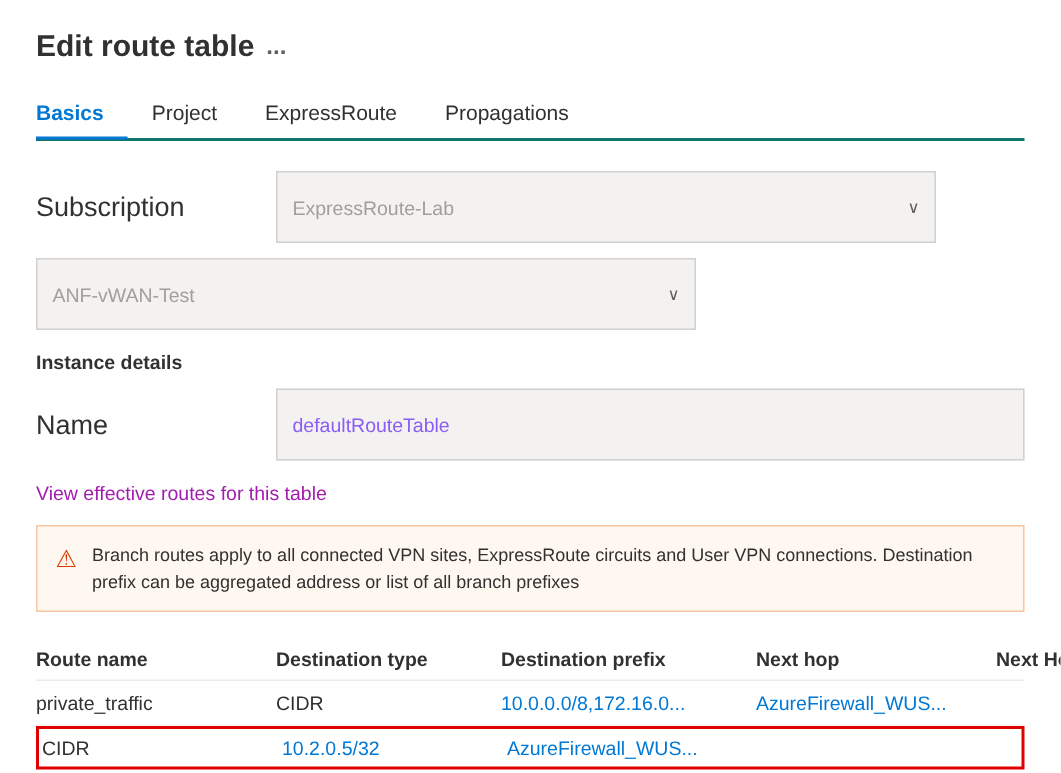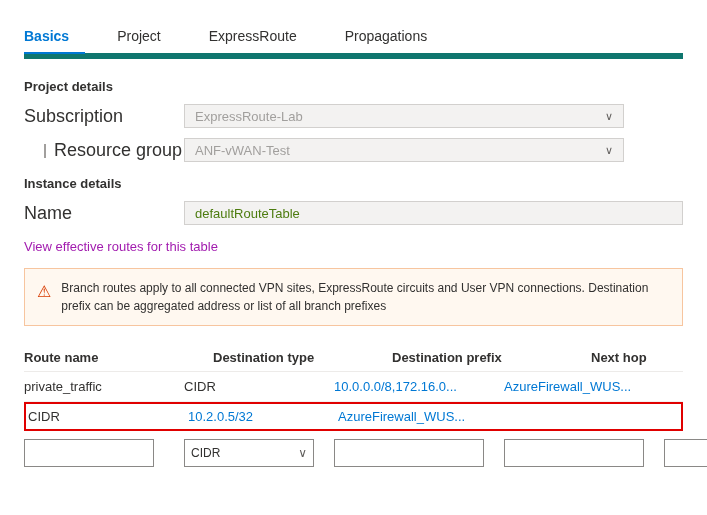--- a/index.html
+++ b/index.html
@@ -23,22 +23,22 @@
       gap: 8px;
       margin-bottom: 16px;
     }
     .page-title .ellipsis {
       font-size: 16px;
       color: #605e5c;
       cursor: pointer;
     }
     .tabs {
       display: flex;
-      gap: 16px;
-      border-bottom: 6px solid #0f766e;
+      gap: 0;
+      border-bottom: 2px solid #0f766e;
       margin-bottom: 20px;
     }
     .tab {
       padding: 8px 16px;
       cursor: pointer;
       font-size: 14px;
       color: #323130;
       border-bottom: 2px solid transparent;
       margin-bottom: -1px;
     }
@@ -82,21 +82,21 @@
       flex: 1;
       max-width: 440px;
       padding: 5px 10px;
       border: 1px solid #d2d0ce;
       background: #f3f2f1;
       color: #a19f9d;
       font-size: 13px;
       display: flex;
       align-items: center;
       justify-content: space-between;
-      height: 24px;
+      height: 48px;
     }
     .form-input .chevron {
       color: #605e5c;
       font-size: 11px;
     }
     .section-gap {
       margin-bottom: 14px;
     }
     .link {
       color: #a21caf;
@@ -128,21 +128,20 @@
       width: 100%;
     }
     .table-header {
       display: grid;
       grid-template-columns: 160px 150px 170px 160px 120px;
       padding: 6px 0;
       border-bottom: 1px solid #edebe9;
       font-weight: 600;
       font-size: 13px;
       color: #323130;
-      gap: 29px;
     }
     .table-row {
       display: grid;
       grid-template-columns: 160px 150px 170px 160px 120px;
       padding: 7px 0;
       border-bottom: 1px solid #f3f2f1;
       font-size: 13px;
       align-items: center;
     }
     .table-row.highlighted {
@@ -181,57 +180,59 @@
     }
     .row-select .chevron {
       color: #605e5c;
     }
   </style>
 </head>
 <body>
 
 <div class="page-container">
   
+  <div class="page-title">
+    <span>Edit route table</span>
+    <span class="ellipsis">...</span>
+  </div>
 
   
   <div class="tabs">
     <div class="tab active">Basics</div>
     <div class="tab">Project</div>
     <div class="tab">ExpressRoute</div>
     <div class="tab">Propagations</div>
   </div>
 
   
   <div class="section-gap">
-    <div class="section-title">Project details</div>
 
     <div class="form-row">
       <div class="form-label">Subscription</div>
       <div class="form-input">
         <span>ExpressRoute-Lab</span>
         <span class="chevron">∨</span>
       </div>
     </div>
 
     <div class="form-row">
-      <div class="form-label indented">Resource group</div>
       <div class="form-input">
         <span>ANF-vWAN-Test</span>
         <span class="chevron">∨</span>
       </div>
     </div>
   </div>
 
   
   <div class="section-gap">
     <div class="section-title">Instance details</div>
 
     <div class="form-row">
       <div class="form-label">Name</div>
-      <div class="form-input" style="max-width:500px; color:#4d7c0f;">
+      <div class="form-input" style="max-width:500px; color:#8b5cf6;">
         <span>defaultRouteTable</span>
       </div>
     </div>
   </div>
 
   
   <a class="link">View effective routes for this table</a>
 
   
   <div class="warning-banner">

